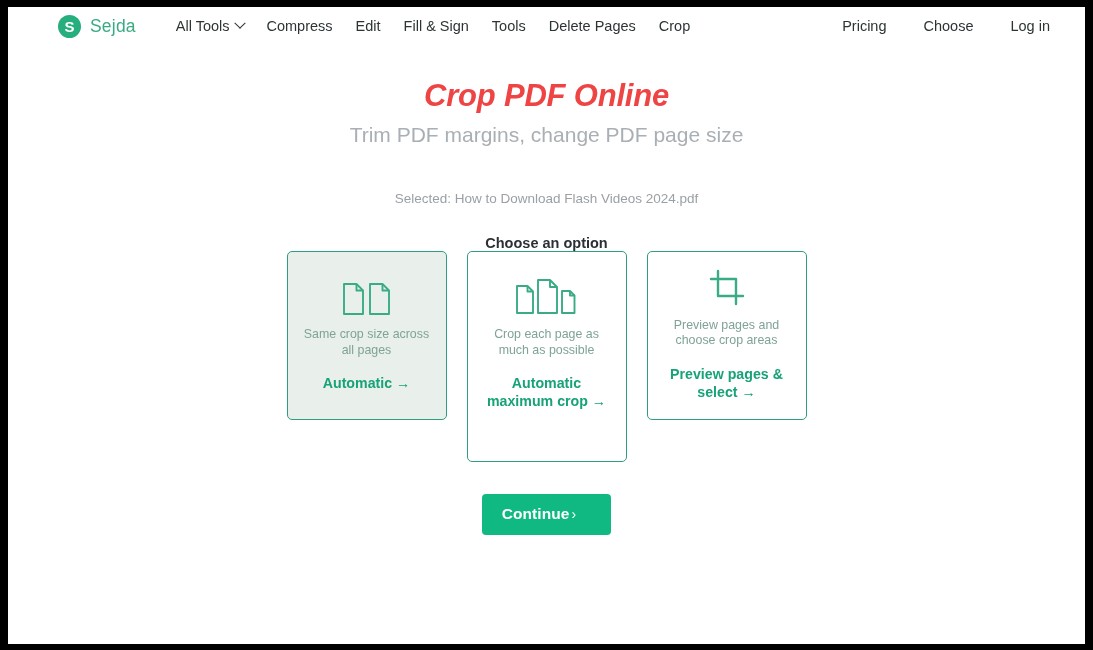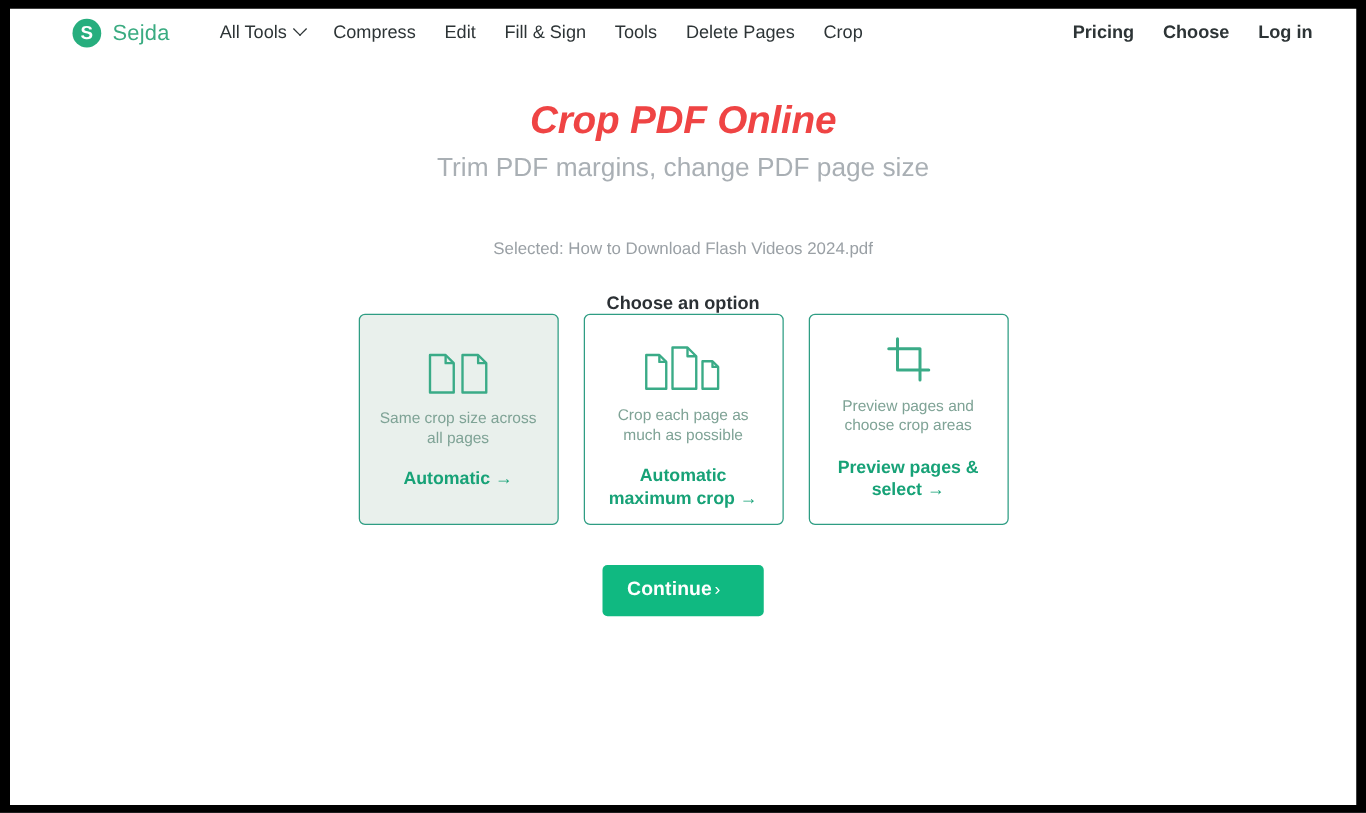--- a/index.html
+++ b/index.html
@@ -70,23 +70,22 @@
 
   .nav-left {
     display: flex;
     align-items: center;
     gap: 23px;
   }
 
   .nav-right {
     display: flex;
     align-items: flex-end;
-    gap: 23px;
+    gap: 37px;
     margin-left: auto;
-    font-weight: bold;
   }
 
   .nav-link {
     color: #2d3436;
     font-size: 14.5px;
     text-decoration: none;
     white-space: nowrap;
     display: flex;
     align-items: center;
     gap: 6px;
@@ -148,21 +147,21 @@
     border-radius: 5px;
     background: #ffffff;
     text-align: center;
     padding: 22px 12px 18px 12px;
     cursor: pointer;
     display: flex;
     flex-direction: column;
     align-items: center;
   }
 
-  .card.tall { height: 169px; }
+  .card.tall { height: 211px; }
   .card.selected {
     background: #e9f0ec;
     height: 169px;
   }
   .card.short { height: 169px; justify-content: flex-end; }
 
   .card-icon {
     height: 42px;
     display: flex;
     align-items: flex-end;

